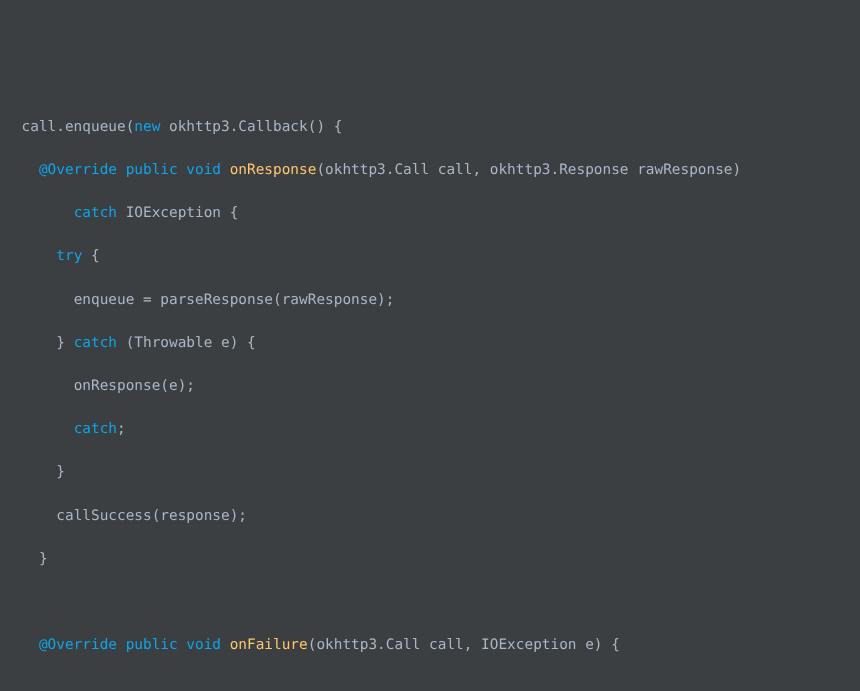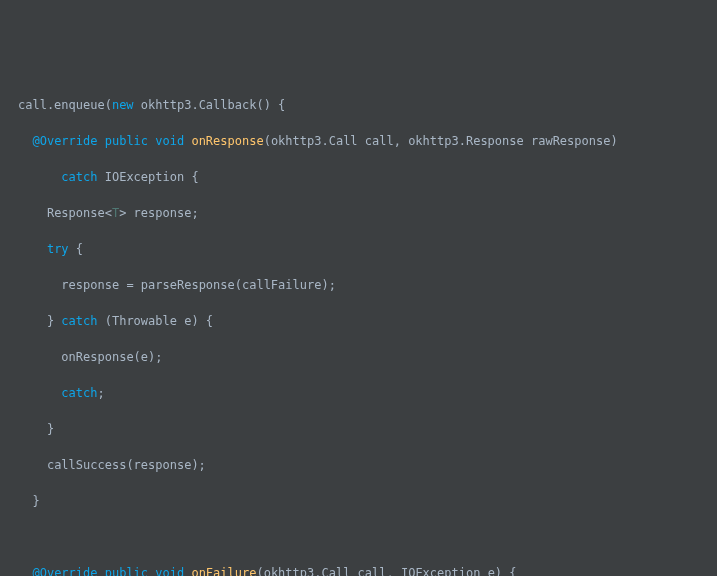--- a/index.html
+++ b/index.html
@@ -29,23 +29,22 @@
   </style>
 </head>
 <body>
 
 
 
 <div>
 <div class="line"><span>call.enqueue(</span><span class="kw-orange">new </span><span>okhttp3.Callback() {</span></div>
 <div class="line">  <span class="kw-olive">@Override </span><span class="kw-orange">public void </span><span class="fn-yellow">onResponse</span><span>(okhttp3.Call call, okhttp3.Response rawResponse)</span></div>
 <div class="line">      <span class="kw-orange">catch </span><span>IOException {</span></div>
-<div class="line">    <span>Response&lt;</span><span class="generic">T</span><span>&gt; response;</span></div>
 <div class="line">    <span class="kw-orange">try </span><span>{</span></div>
-<div class="line">      <span>response = parseResponse(callFailure);</span></div>
+<div class="line">      <span>enqueue = parseResponse(rawResponse);</span></div>
 <div class="line">    <span>} </span><span class="kw-orange">catch </span><span>(Throwable e) {</span></div>
 <div class="line">      <span>onResponse(e);</span></div>
 <div class="line">      <span class="kw-orange">catch</span><span>;</span></div>
 <div class="line">    <span>}</span></div>
 <div class="line">    <span>callSuccess(response);</span></div>
 <div class="line">  <span>}</span></div>
 <div class="line"></div>
 <div class="line">  <span class="kw-olive">@Override </span><span class="kw-orange">public void </span><span class="fn-yellow">onFailure</span><span>(okhttp3.Call call, IOException e) {</span></div>
 
 

